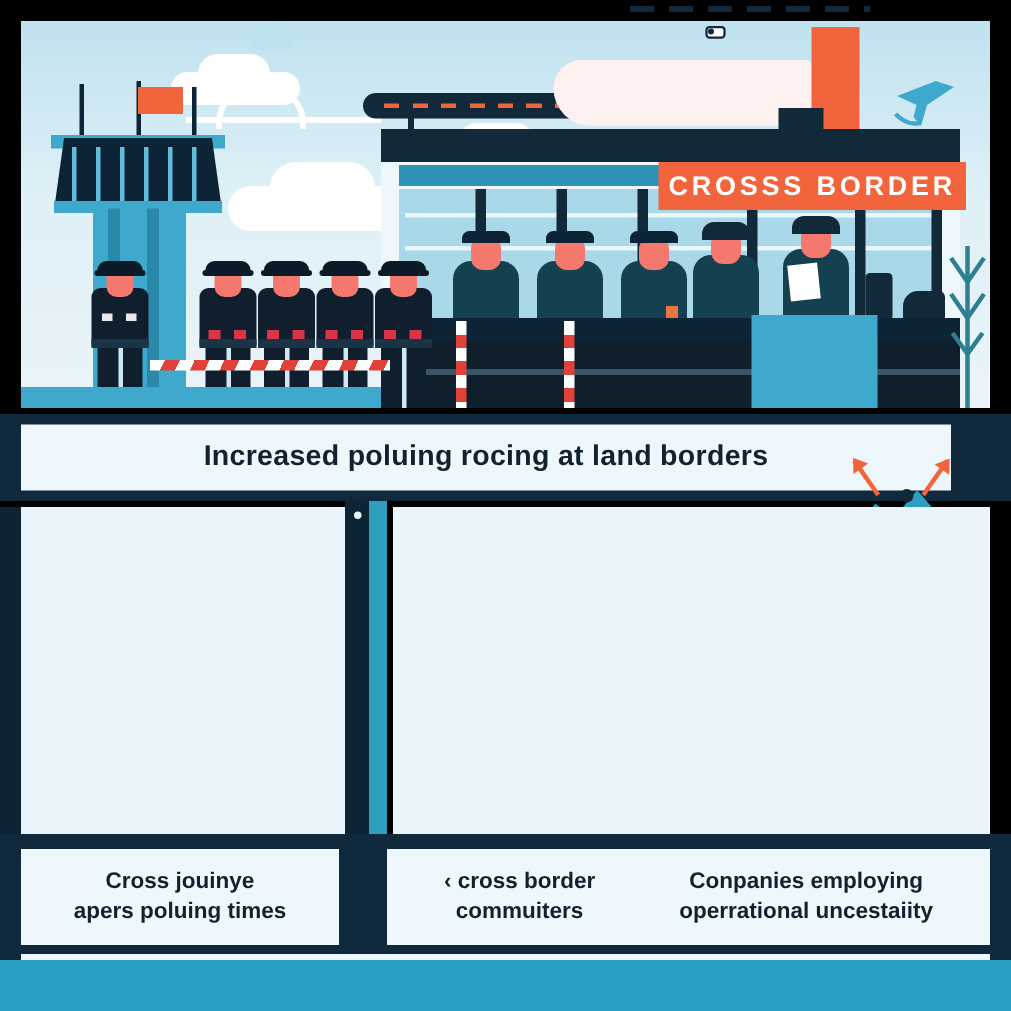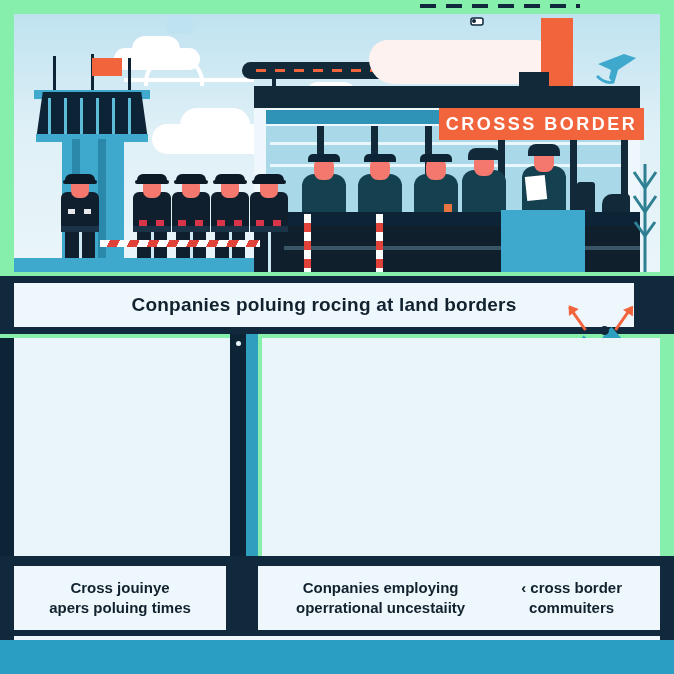--- a/index.html
+++ b/index.html
@@ -1,21 +1,21 @@
 <!DOCTYPE html>
 <html><head>
 <meta charset="utf-8">
 <style>
   html,body{margin:0;padding:0;}
   body{
     width:674px;height:674px;overflow:hidden;
     font-family:"Liberation Sans", sans-serif;
     background:#2b9ec4;
   }
-  .stage{position:relative;width:674px;height:674px;background:#86efac;}
+  .stage{position:relative;width:674px;height:674px;background:#000000;}
 
   
   .abs{position:absolute;}
 
   
   #top-scene{left:14px;top:14px;width:646px;height:258px;background:#cfe9f3;}
   #sky-grad{left:0;top:0;width:646px;height:258px;
      background:linear-gradient(180deg,#bfe2f0 0%,#dff0f7 45%,#eaf5fa 100%);}
 
   .cloud{position:absolute;background:#ffffff;border-radius:40px;}
@@ -303,21 +303,21 @@
 
   <div class="abs" style="left:420px;top:4px;width:160px;height:4px;
        background:repeating-linear-gradient(90deg,#10293c 0 16px,transparent 16px 26px);"></div>
   <svg class="abs" style="left:466px;top:14px;" width="22" height="14" viewBox="0 0 22 14">
     <rect x="5" y="4" width="12" height="7" rx="2" fill="#ffffff" stroke="#10293c" stroke-width="1.5"></rect>
     <circle cx="8" cy="7" r="2" fill="#10293c"></circle>
   </svg>
 
   <div id="band" class="abs"></div>
   <div id="banner" class="abs">
-    <span>Conpanies poluing rocing at land borders</span>
+    <span>Increased poluing rocing at land borders</span>
   </div>
 
   <div id="chart-badge" class="abs">
     <div class="carrow" style="left:24px;top:2px;transform:rotate(-35deg);"></div>
     <div class="carrow" style="left:54px;top:2px;transform:rotate(35deg);"></div>
     <div id="chart-mtn"></div>
     <div id="chart-base"></div>
     <div class="cdot" style="left:40px;top:26px;"></div>
     <div class="cdot" style="left:56px;top:42px;"></div>
     <div class="cdot" style="left:22px;top:46px;"></div>
@@ -407,25 +407,25 @@
 
   <div id="cap-left" class="caption">
     <span>
       <span>Cross jouinye</span><br>
       <span>apers poluing times</span>
     </span>
   </div>
 
   <div id="cap-right" class="caption">
     <span>
+      <span>‹ cross border</span><br>
+      <span>commuiters</span>
+    </span>
+    <span>
       <span>Conpanies employing</span><br>
       <span>operrational uncestaiity</span>
     </span>
-    <span>
-      <span>‹ cross border</span><br>
-      <span>commuiters</span>
-    </span>
   </div>
 
   <div id="white-strip" class="abs"></div>
   <div id="bottom-strip" class="abs"></div>
 
 </div>
 
 </body></html>

